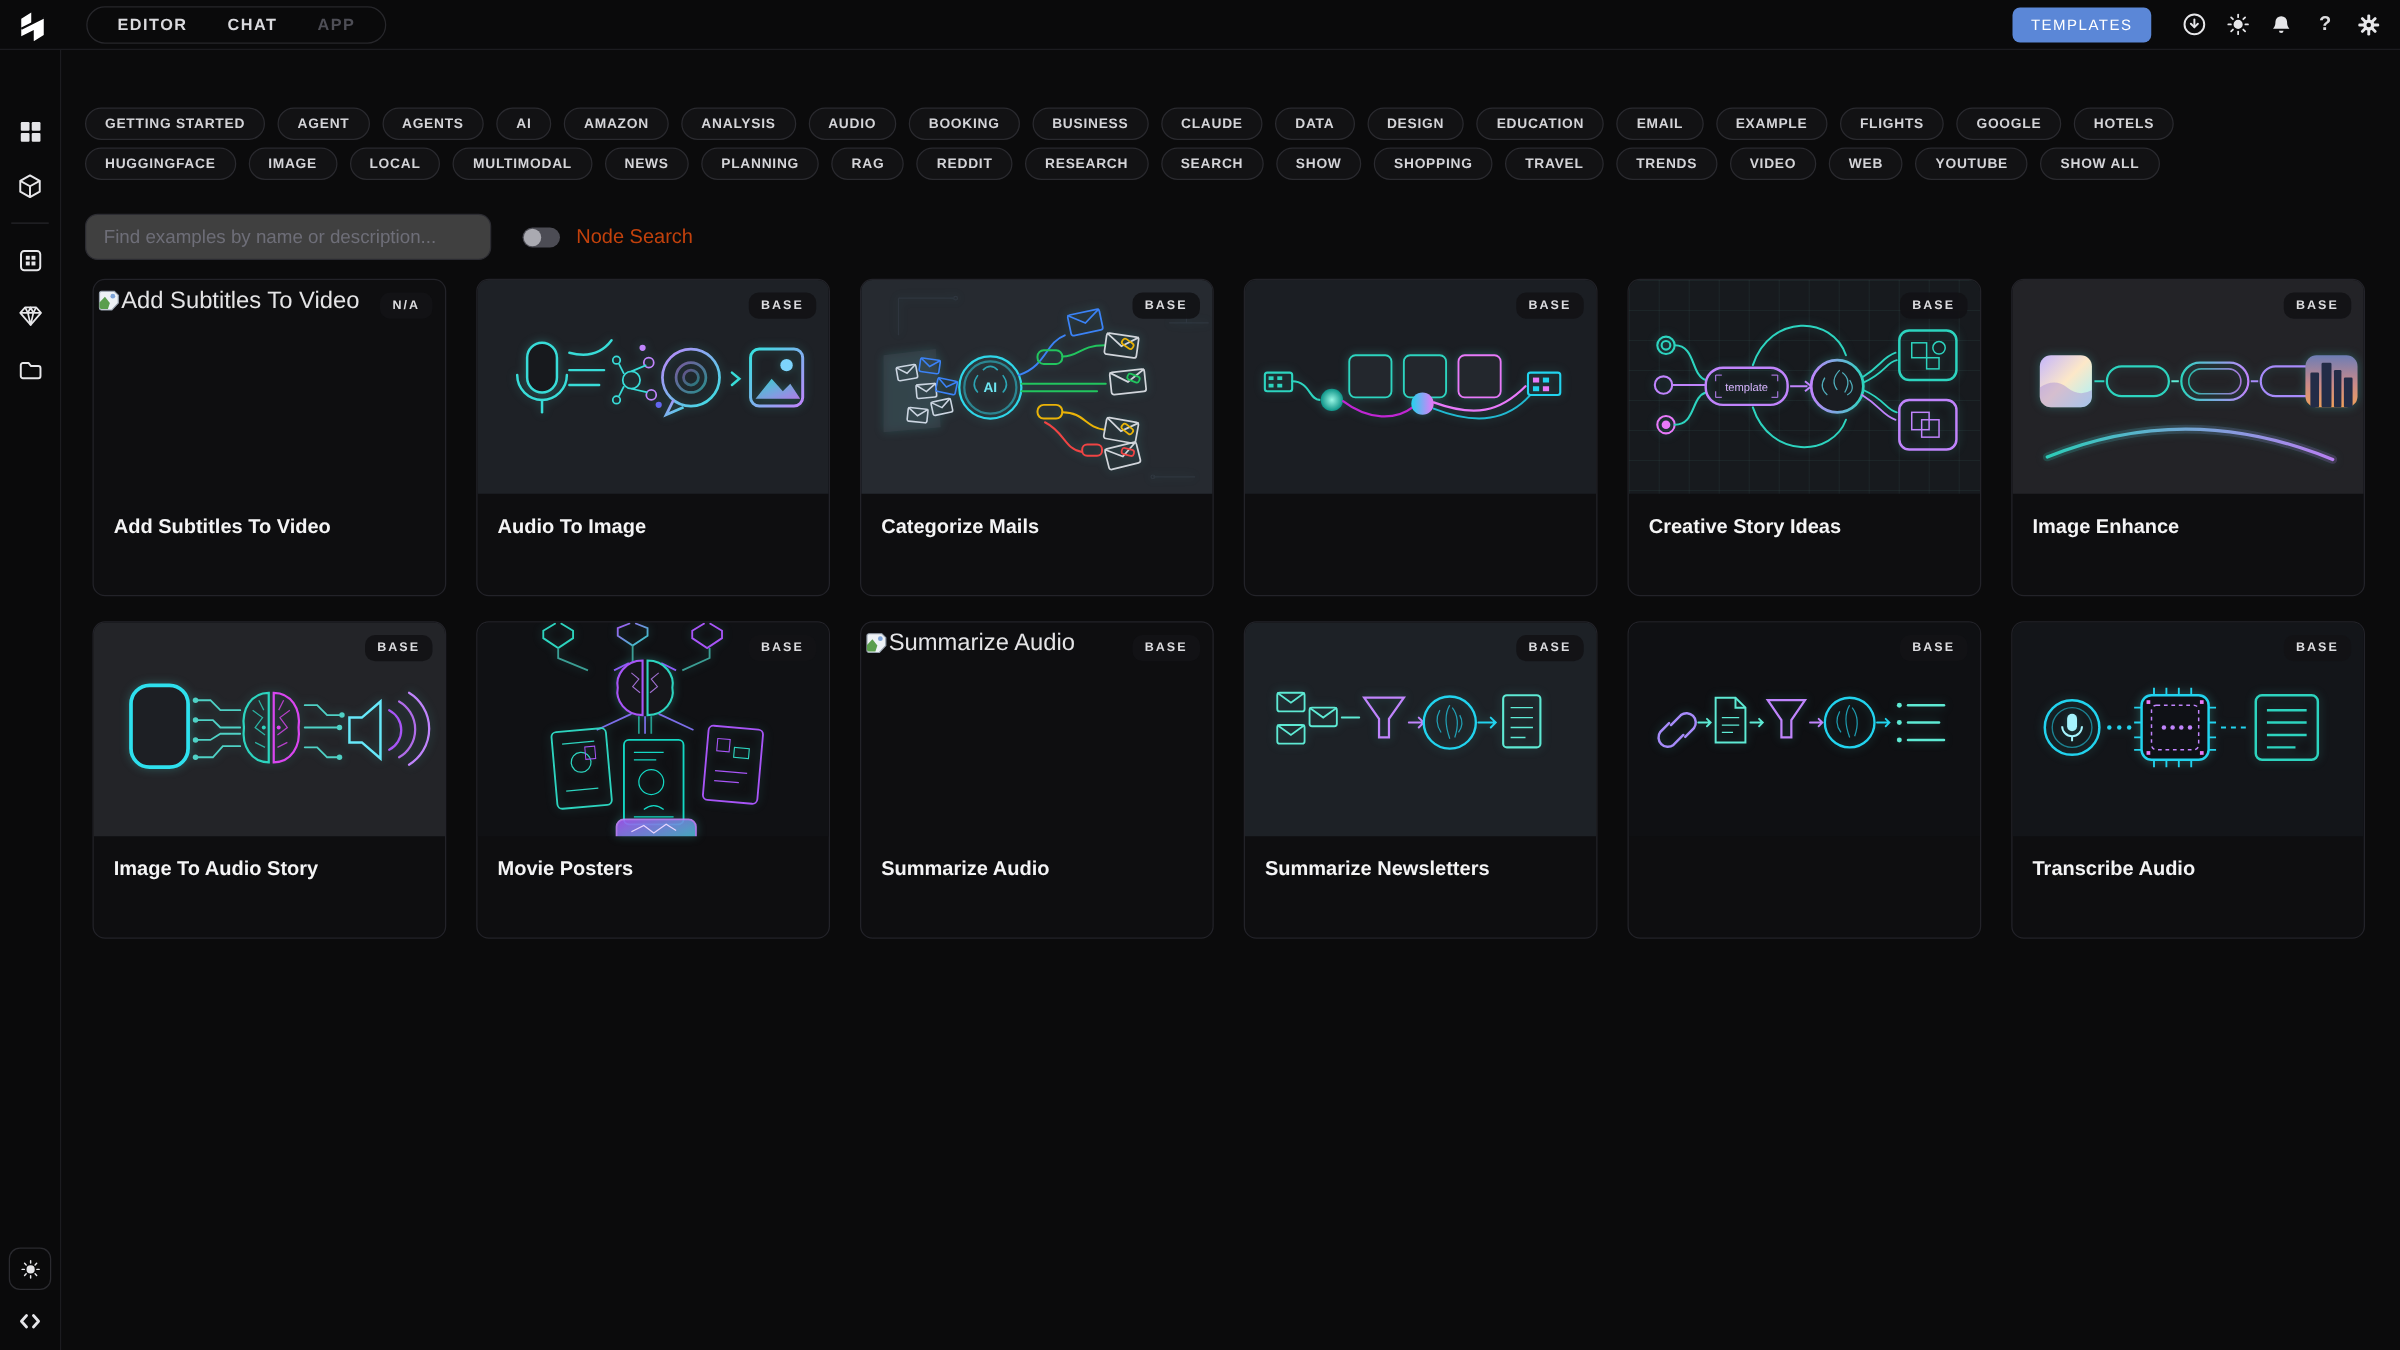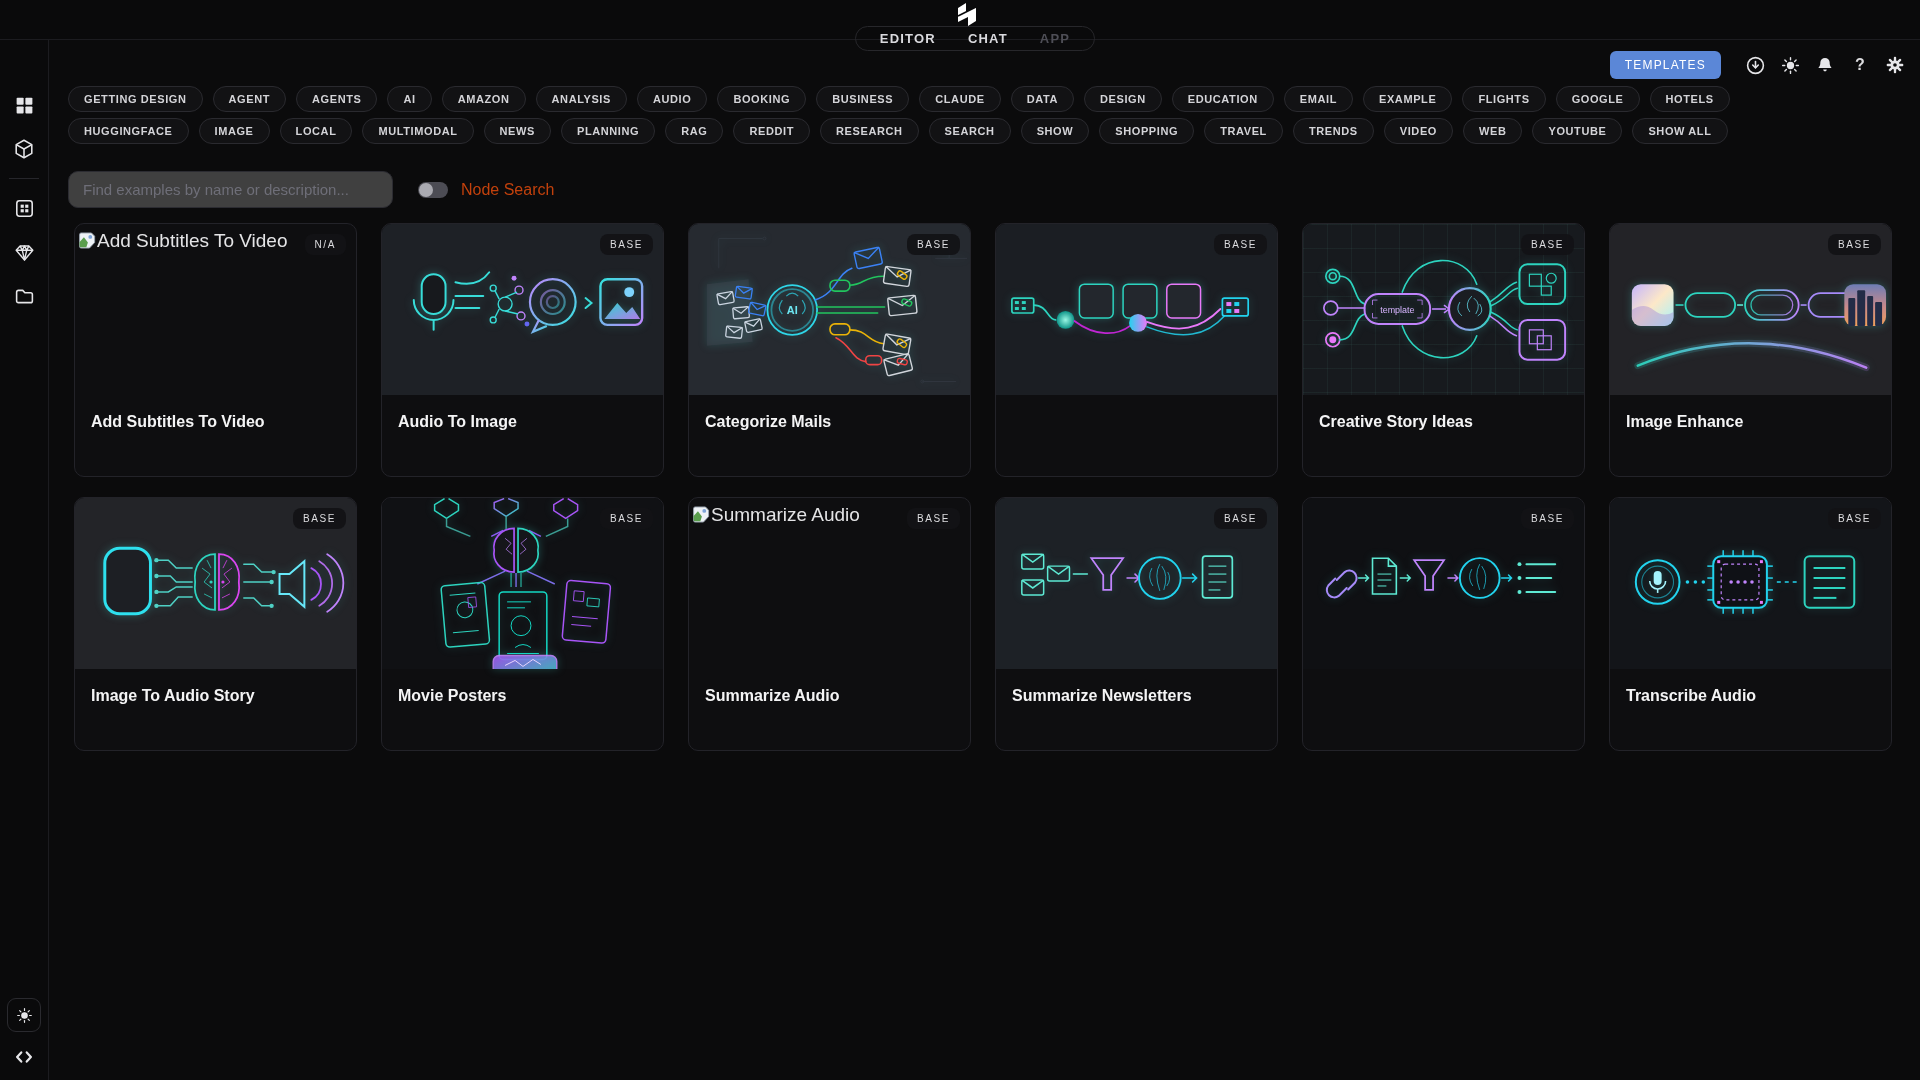--- a/index.html
+++ b/index.html
@@ -1,21 +1,21 @@
 <!DOCTYPE html>
 <html><head>
 <meta charset="utf-8">
 <style>
   * { margin:0; padding:0; box-sizing:border-box; }
   html,body { width:1920px; height:1080px; background:#0b0b0c; overflow:hidden;
               font-family:"Liberation Sans", sans-serif; }
 
   
   .topbar { position:fixed; top:0; left:0; right:0; height:40px; background:#0a0a0b;
-            border-bottom:1px solid #1c1c20; display:flex; align-items:center; z-index:20;flex-direction:column; }
+            border-bottom:1px solid #1c1c20; display:flex; align-items:center; z-index:20; }
   .logo { margin-left:13px; width:26px; height:26px; display:flex; align-items:center; justify-content:center; cursor:pointer; }
   .tab-group { margin-left:30px; display:flex; align-items:center; height:30px;
                border:1px solid #27272b; border-radius:16px; padding:0 12px; gap:8px; }
   .tab { padding:4px 12px; font-size:13px; font-weight:700; letter-spacing:1.2px; color:#dadade; cursor:pointer; }
   .tab.dim { color:#4e4e56; }
   .topbar-right { margin-left:auto; display:flex; align-items:center; gap:13px; margin-right:14px; }
   .templates-btn { background:#5b87d7; color:#ffffff; font-family:inherit; font-size:12px; font-weight:400;
                    letter-spacing:1.2px; padding:7px 15px; border-radius:6px; border:none; cursor:pointer; margin-right:10px; }
   .icon-btn { width:22px; height:22px; background:none; border:none; color:#e6e6e9; cursor:pointer;
               display:flex; align-items:center; justify-content:center; }
@@ -49,21 +49,21 @@
   .toggle .knob { position:absolute; left:1px; top:1px; width:14px; height:14px; border-radius:50%; background:#aaaab1; }
   .toggle-label { margin-left:13px; font-size:16px; color:#c2410c; }
 
   .grid { margin-top:15px; margin-left:6px; display:grid; grid-template-columns:repeat(6,283px);
           column-gap:24px; row-gap:20px; }
   .card { background:#0e0e10; border:1px solid #232329; border-radius:10px; overflow:hidden; height:254px; cursor:pointer; }
   .thumb { height:171px; position:relative; }
   .thumb svg.art { position:absolute; inset:0; width:100%; height:100%;
                    filter:drop-shadow(0 0 4px rgba(70,224,216,0.28)); }
   .badge { position:absolute; top:10px; right:10px; background:rgba(18,18,21,0.93); color:#dcdcdf;
-           font-size:10px; font-weight:400; letter-spacing:1.6px; padding:5px 10px; border-radius:8px; }
+           font-size:10px; font-weight:700; letter-spacing:1.6px; padding:5px 10px; border-radius:8px; }
   .card-title { padding:18px 16px; font-size:16px; font-weight:700; color:#f4f4f5; }
   .thumb-broken { display:flex; align-items:flex-start; padding:4px 3px; }
   .broken-icon { flex:0 0 auto; margin-top:3px; }
   .broken-alt { font-size:19px; color:#e4e4e6; margin-top:2px; line-height:1.2; }
   .bg-grid { background-image:linear-gradient(rgba(125,240,230,.05) 1px, transparent 1px),
              linear-gradient(90deg, rgba(125,240,230,.05) 1px, transparent 1px);
              background-size:24px 24px; }
 </style>
 </head>
 <body>
@@ -183,21 +183,21 @@
       <svg viewBox="0 0 24 24" width="22" height="22" fill="none" stroke="currentColor" stroke-width="2.4" stroke-linecap="round" stroke-linejoin="round">
         <path d="M9 7 L4.5 12 L9 17 M15 7 L19.5 12 L15 17"></path>
       </svg>
     </button>
   </div>
 </aside>
 
 <main class="main">
 
   <div class="filter-row">
-    <button class="pill">GETTING DESIGN</button>
+    <button class="pill">GETTING STARTED</button>
     <button class="pill">AGENT</button>
     <button class="pill">AGENTS</button>
     <button class="pill">AI</button>
     <button class="pill">AMAZON</button>
     <button class="pill">ANALYSIS</button>
     <button class="pill">AUDIO</button>
     <button class="pill">BOOKING</button>
     <button class="pill">BUSINESS</button>
     <button class="pill">CLAUDE</button>
     <button class="pill">DATA</button>

